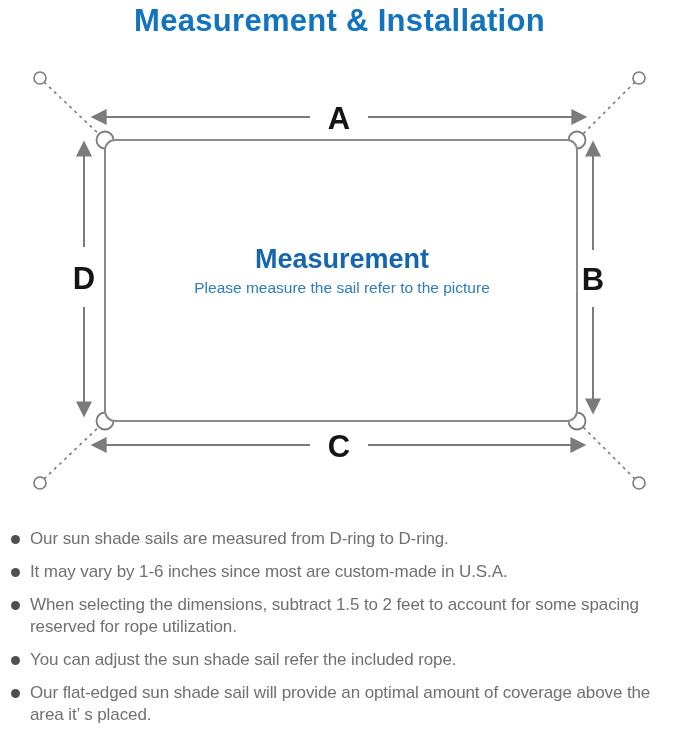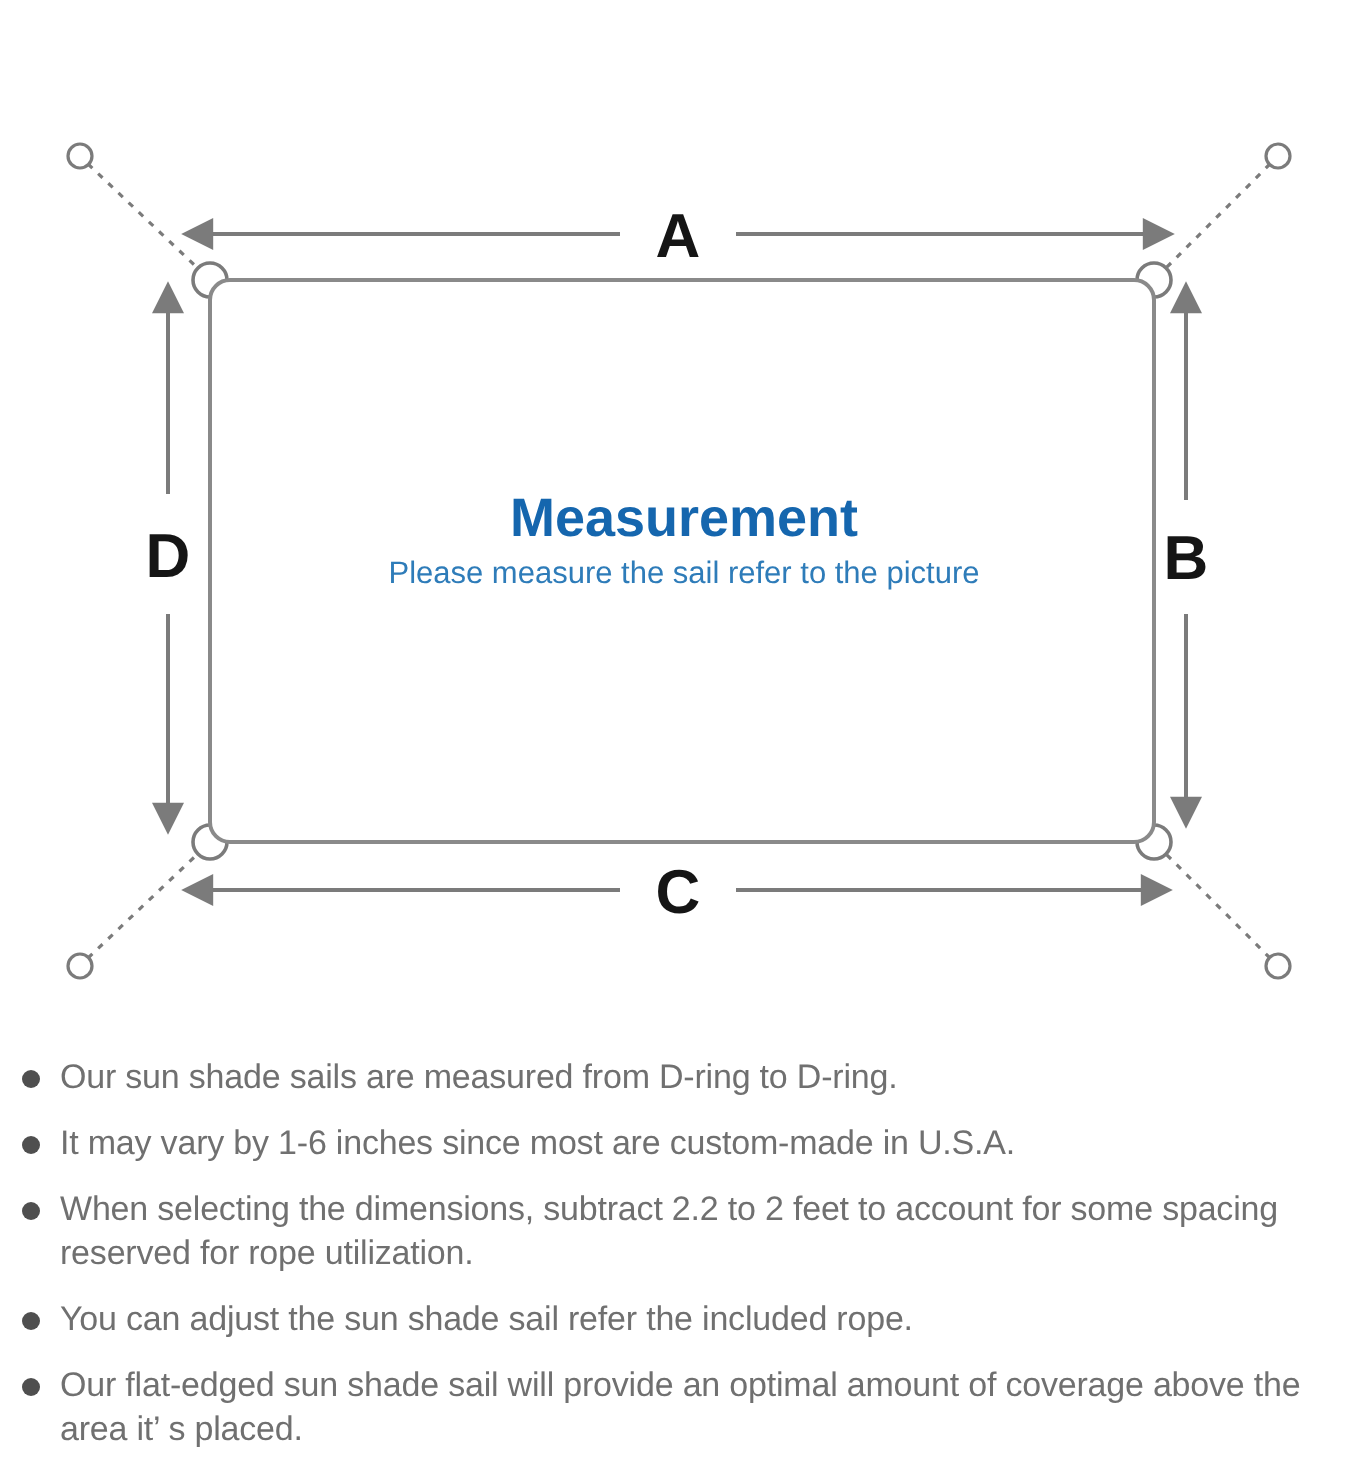--- a/index.html
+++ b/index.html
@@ -104,20 +104,21 @@
     height: 9px;
     border-radius: 50%;
     background: #4f4f4f;
   }
 </style>
 </head>
 <body>
 
 <div class="canvas">
 
+  <h1 class="page-title">Measurement &amp; Installation</h1>
 
   <svg class="diagram" width="679" height="465" viewBox="0 0 679 465">
     <defs>
       <marker id="ah" viewBox="0 0 10 10" refX="8.5" refY="5" markerWidth="9" markerHeight="8" orient="auto">
         <path d="M0,0 L10,5 L0,10 Z" fill="#7b7b7b"></path>
       </marker>
     </defs>
 
     <line class="rope" x1="44" y1="27" x2="103" y2="83"></line>
     <line class="rope" x1="635" y1="27" x2="579" y2="83"></line>
@@ -161,21 +162,21 @@
     <li>
       <span class="dot"></span>
       <span>Our sun shade sails are measured from D-ring to D-ring.</span>
     </li>
     <li>
       <span class="dot"></span>
       <span>It may vary by 1-6 inches since most are custom-made in U.S.A.</span>
     </li>
     <li>
       <span class="dot"></span>
-      <span>When selecting the dimensions, subtract 2.2 to 2 feet to account for some spacing reserved for rope utilization.</span>
+      <span>When selecting the dimensions, subtract 1.5 to 2 feet to account for some spacing reserved for rope utilization.</span>
     </li>
     <li>
       <span class="dot"></span>
       <span>You can adjust the sun shade sail refer the included rope.</span>
     </li>
     <li>
       <span class="dot"></span>
       <span>Our flat-edged sun shade sail will provide an optimal amount of coverage above the area it’ s placed.</span>
     </li>
   </ul>

